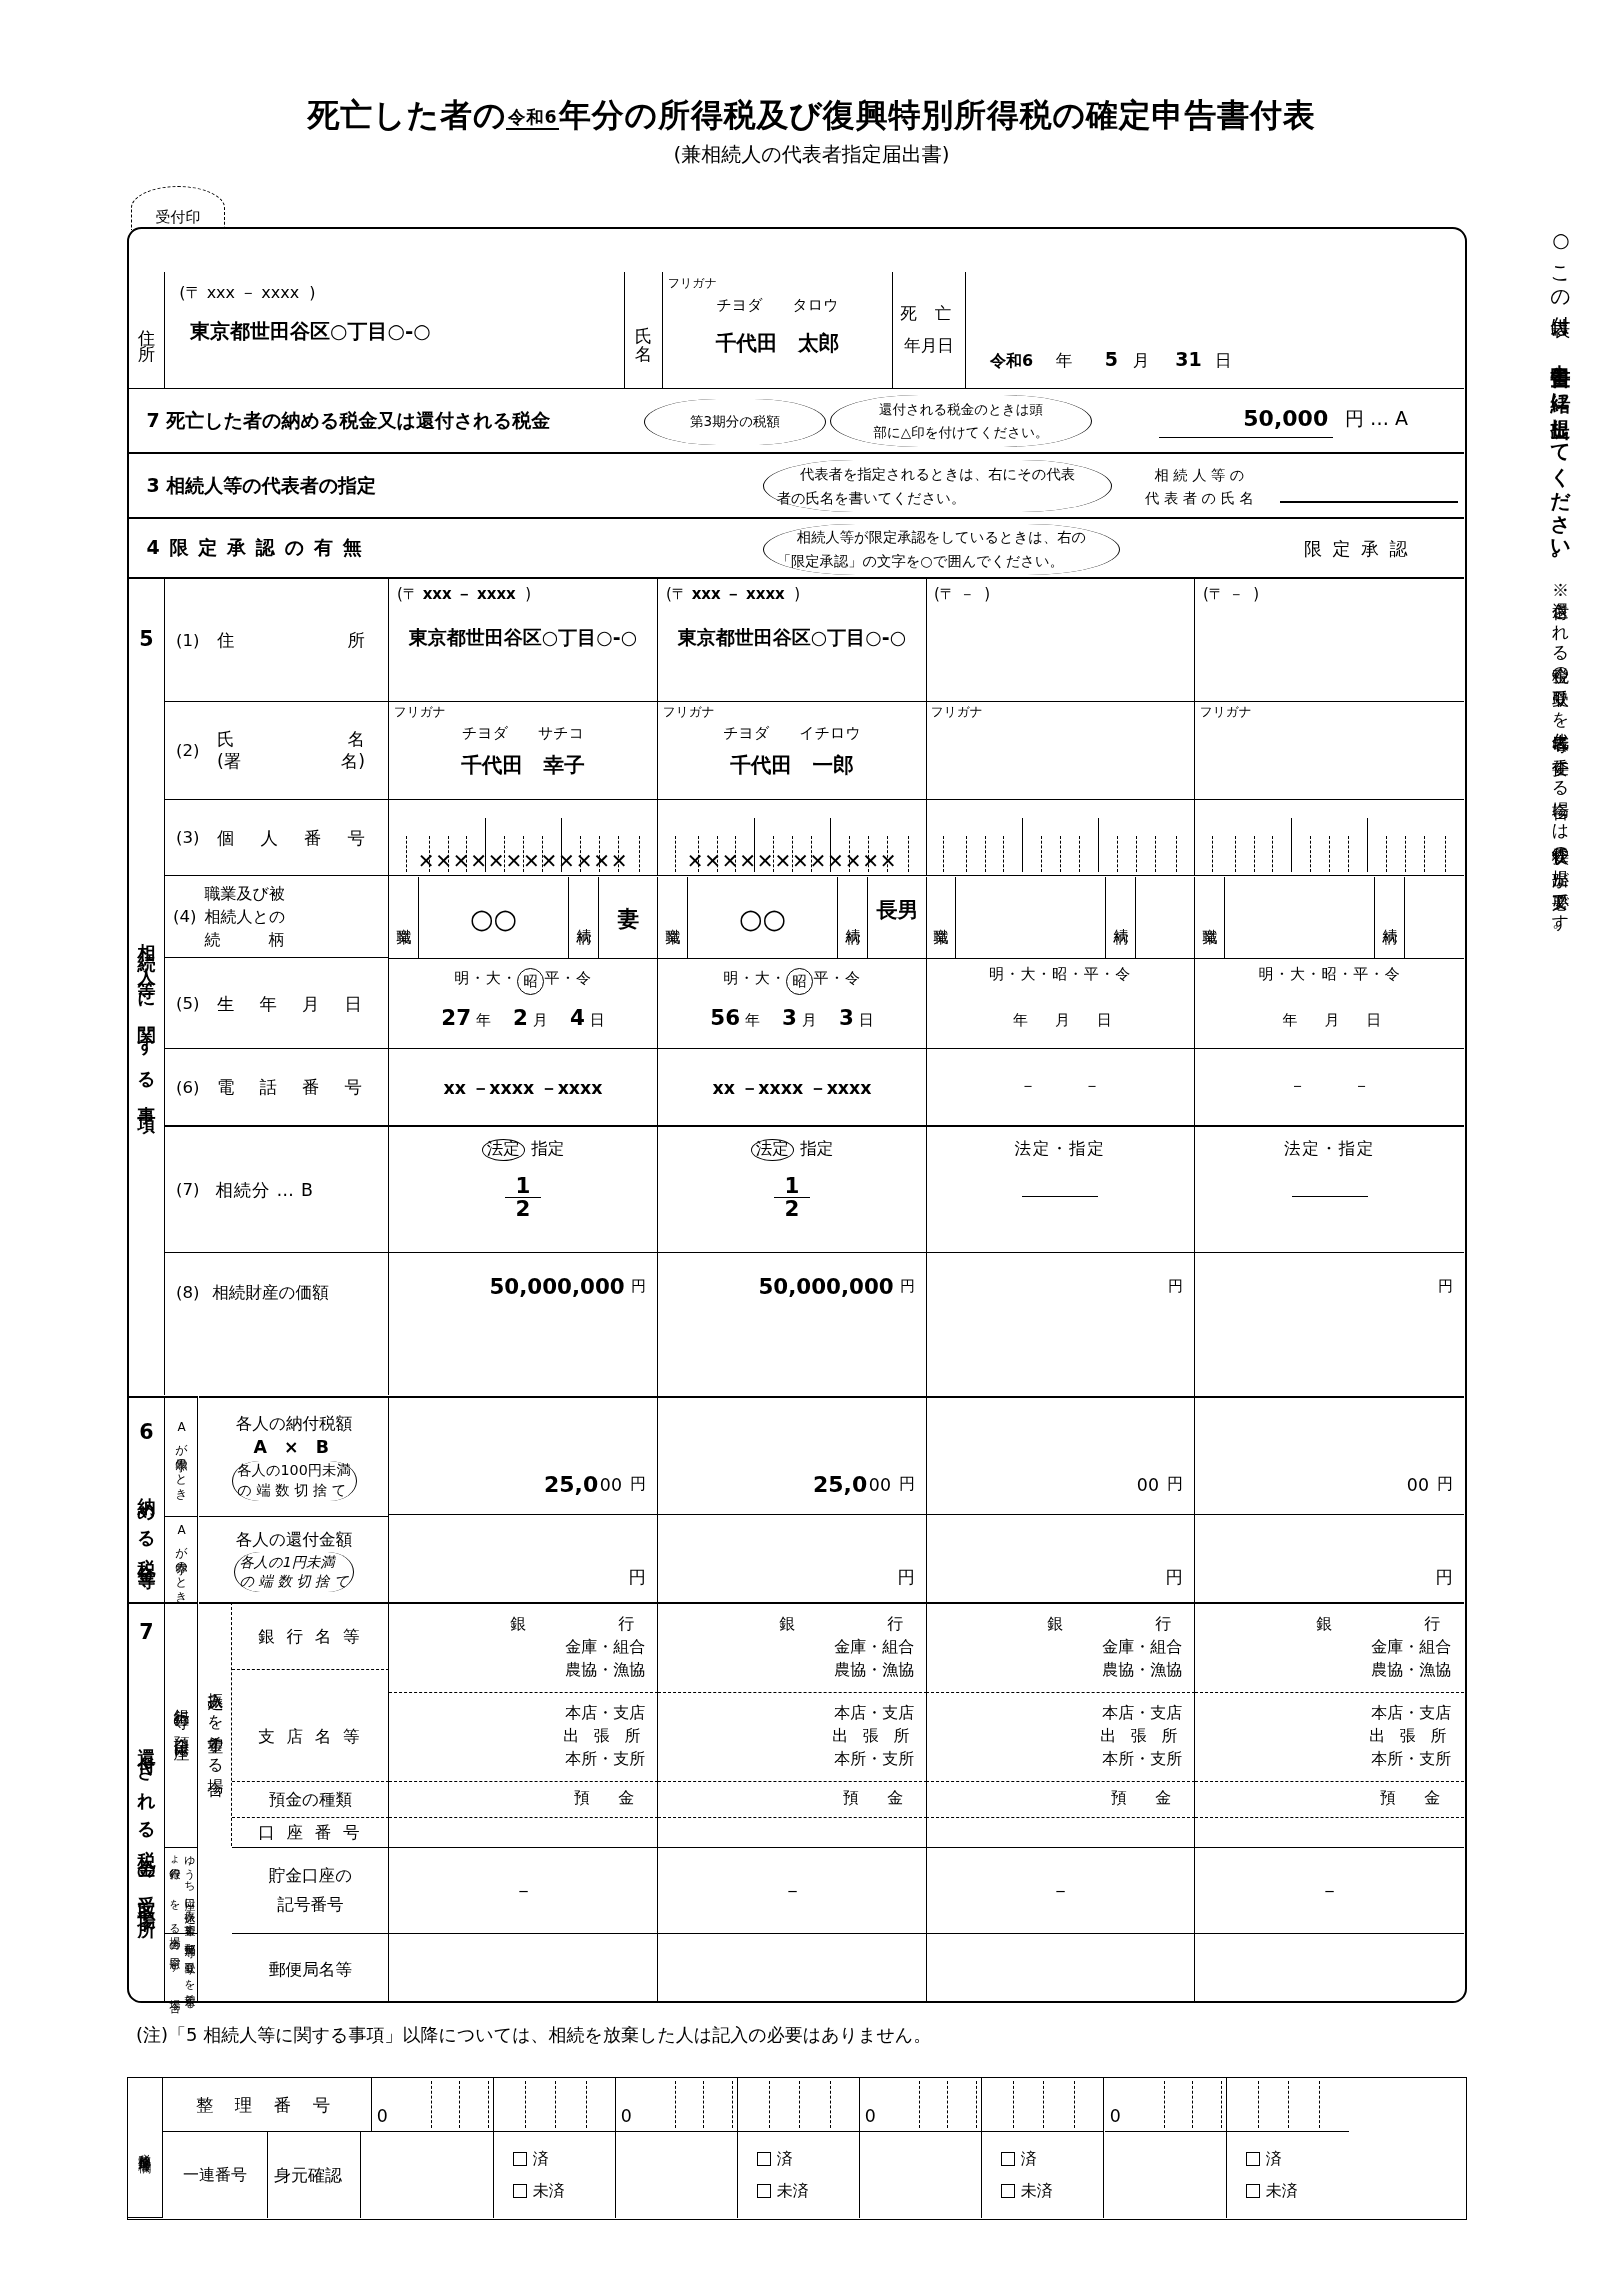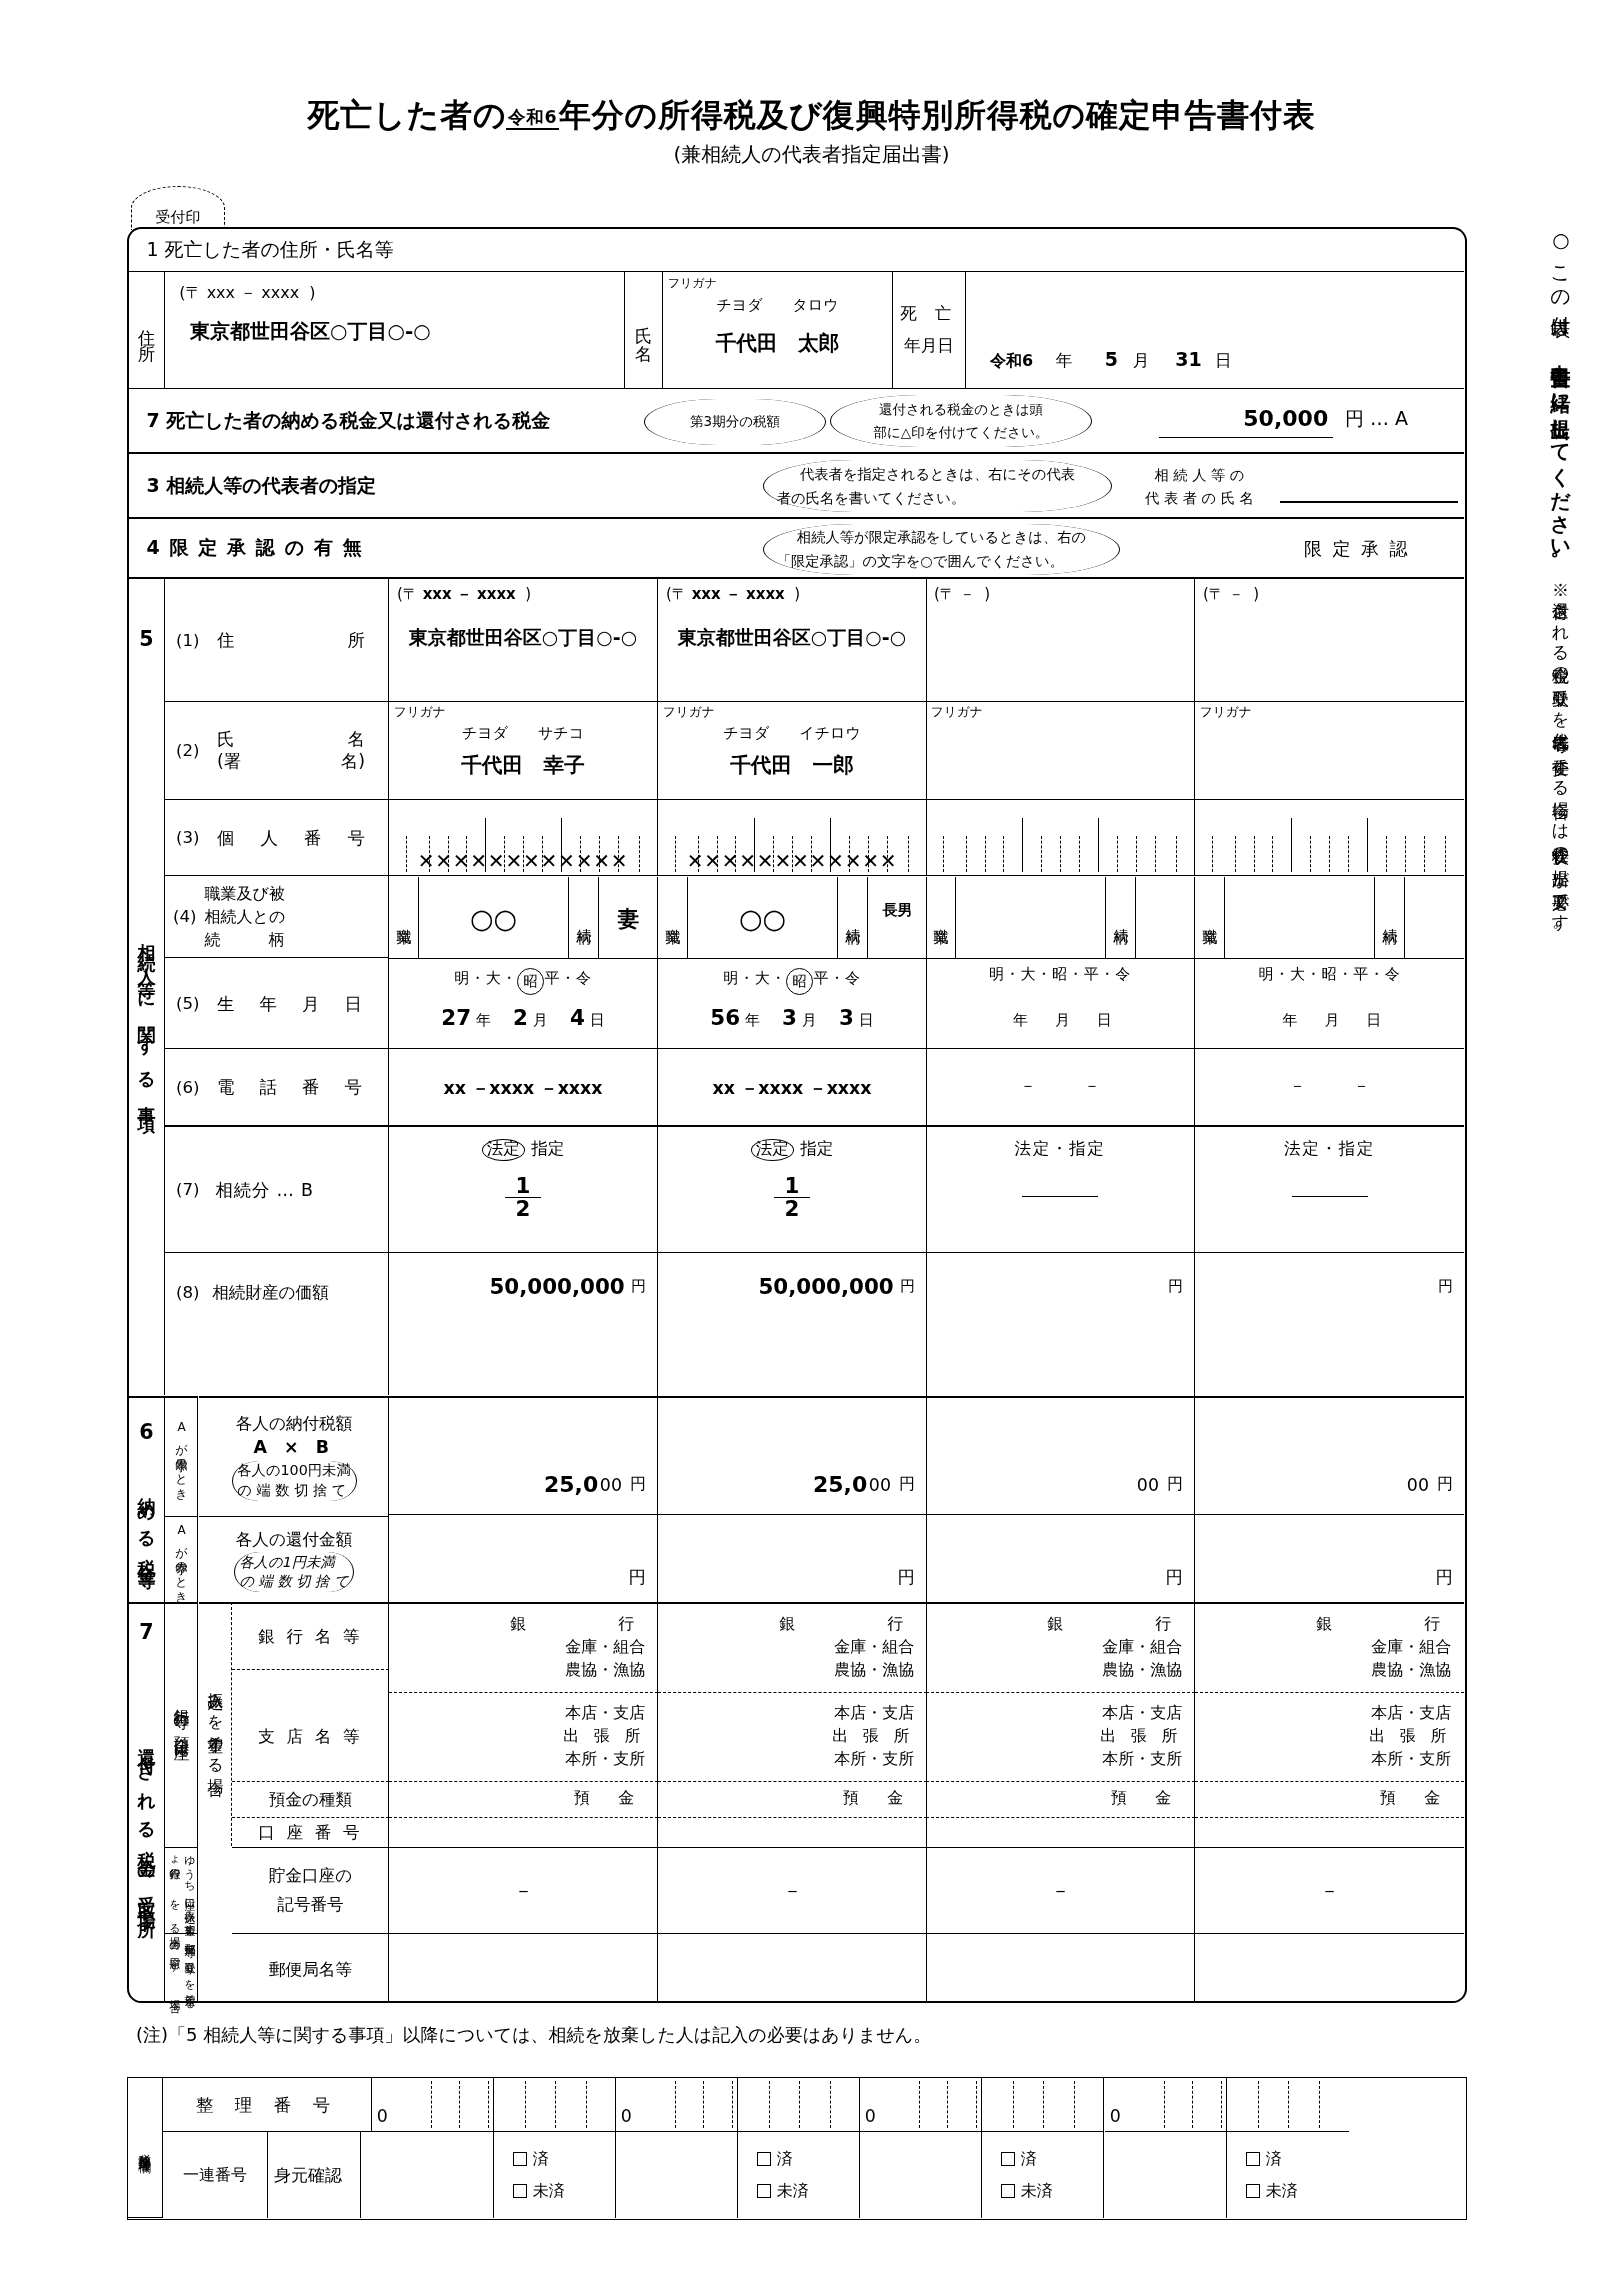--- a/index.html
+++ b/index.html
@@ -130,21 +130,20 @@
     <span>受付印</span>
   </div>
 
   <div class="notice">
     <span>○この付表は、</span><span class="b">申告書と一緒に提出してください。</span><span class="sm">※還付される税金の受取りを代表者等に委任する場合には委任状の提出が必要です。</span>
   </div>
 
 
   <div class="frame">
 
-    <div class="c ctrl lbl bb" style="left:0;top:0;width:1335px;height:43px;padding-left:17.4px;font-size:19px;">1  死亡した者の住所・氏名等</div>
 
     <div class="c vert lbl br bb" style="left:0;top:43px;width:36px;height:117px;font-size:17.4px;letter-spacing:14.3px;">住所</div>
 
     <div class="c br bb" style="left:36px;top:43px;width:460px;height:117px;">
       <div class="c lbl" style="left:14.3px;top:11px;font-size:16px;">
         (<span>〒</span>&nbsp;<span>xxx － xxxx</span>&nbsp;&nbsp;)
       </div>
       <div class="c val" style="left:25px;top:46px;font-size:20px;">東京都世田谷区○丁目○-○</div>
     </div>
 
@@ -370,21 +369,21 @@
             <i style="left:210px;"></i>
             <i style="left:229px;"></i>
             <i style="left:250px"></i>
       </div>
       <div class="c" style="left:0;right:0;bottom:1.6px;text-align:center;font-size:20px;font-weight:bold;letter-spacing:0.8px;">✕✕✕✕✕✕✕✕✕✕✕✕</div>
     </div>
         <div class="c bb" style="left:529px;top:648px;width:269px;height:82px;border-right:1.3px solid #000;">
       <div class="c vert br" style="left:0;top:0;width:30px;height:82px;font-size:15px;">職業</div>
       <div class="c ctr br" style="left:30px;top:0;width:150px;height:82px;font-size:27px;">○○</div>
       <div class="c vert br" style="left:180px;top:0;width:30px;height:82px;font-size:15px;">続柄</div>
-      <div class="c ctr" style="left:210px;top:0;width:59px;height:66px;font-size:15px;font-weight:bold;">長男</div>
+      <div class="c ctr" style="left:210px;top:0;width:59px;height:66px;font-size:21px;font-weight:bold;">長男</div>
     </div>
         <div class="c bb" style="left:529px;top:730px;width:269px;height:90px;border-right:1.3px solid #000;">
       <div class="c" style="left:0;right:0;top:6.3px;text-align:center;font-size:15px;letter-spacing:0.8px;">明・大・<span class="circ-o" style="font-size:14.3px;position:relative;top:2.4px">昭</span>平・令</div>
       <div class="c" style="left:0;right:0;top:46px;text-align:center;font-size:15px;white-space:nowrap;">
         <b style="font-size:21.4px">56</b><span style="margin-left:4.8px">年</span>
         <b style="margin-left:17.4px;font-size:21.4px">3</b><span style="margin-left:4.8px">月</span>
         <b style="margin-left:17.4px;font-size:21.4px">3</b><span style="margin-left:4.8px">日</span>
       </div>
     </div>
         <div class="c bbx" style="left:529px;top:820px;width:269px;height:78px;border-right:1.3px solid #000;">

